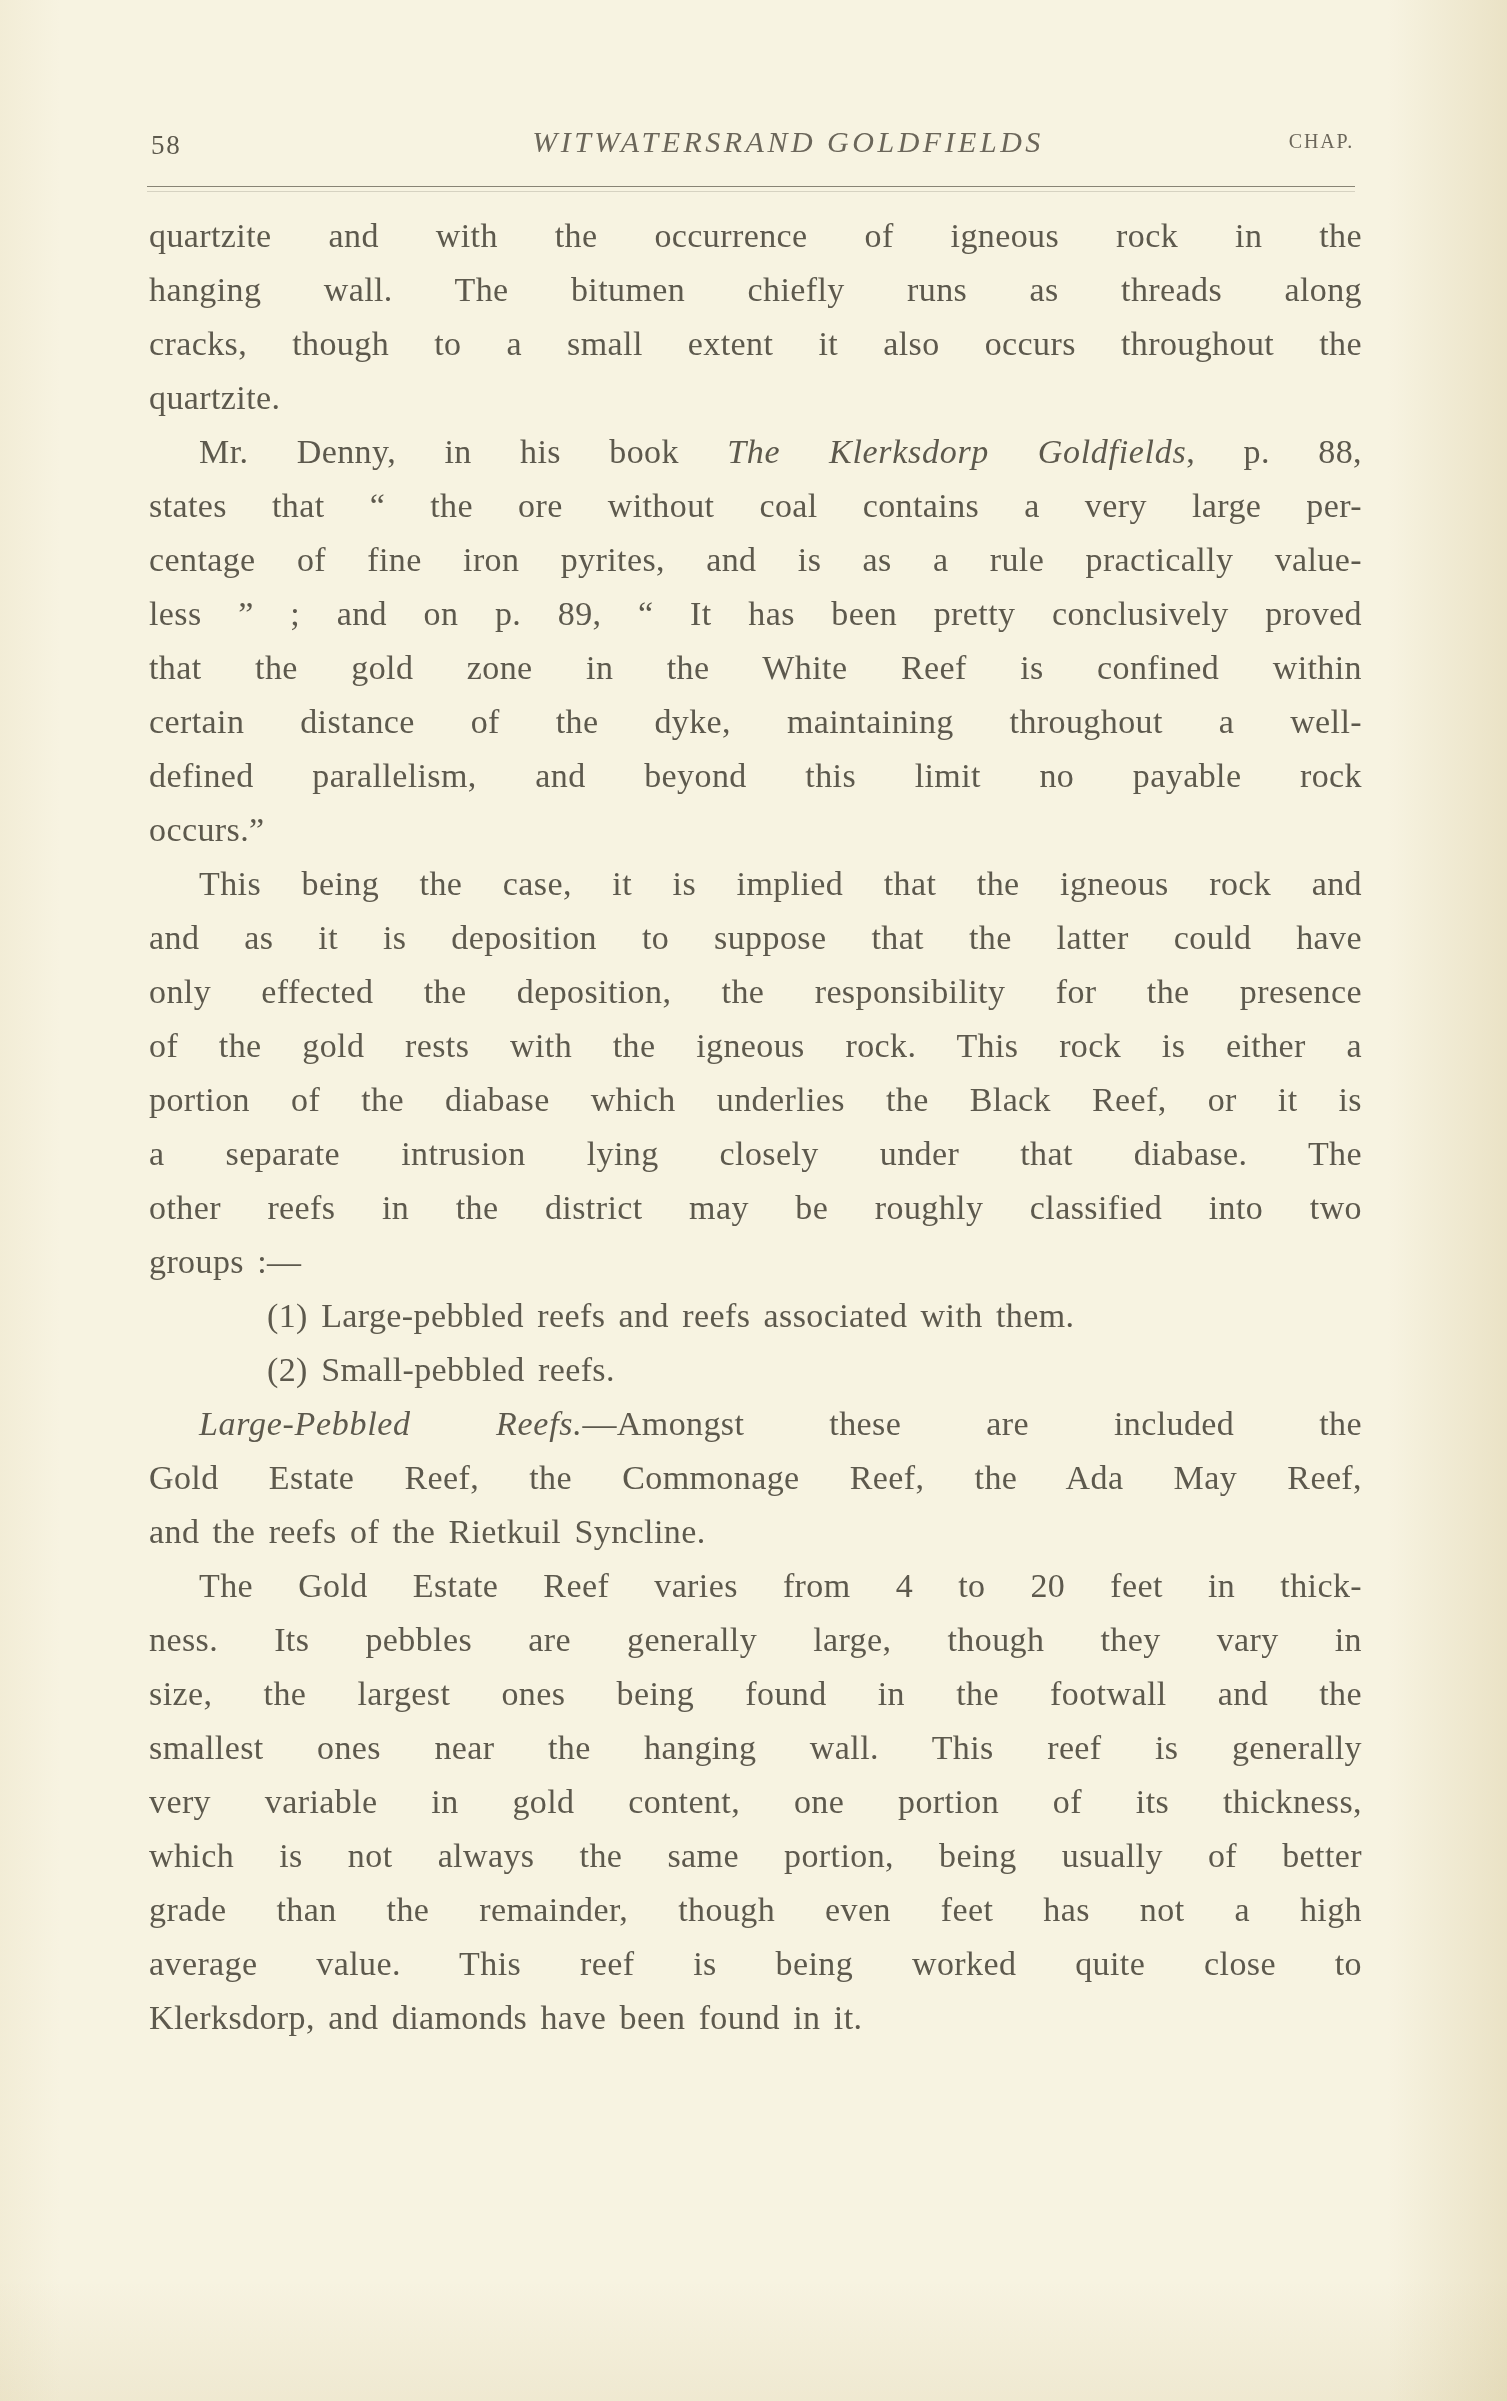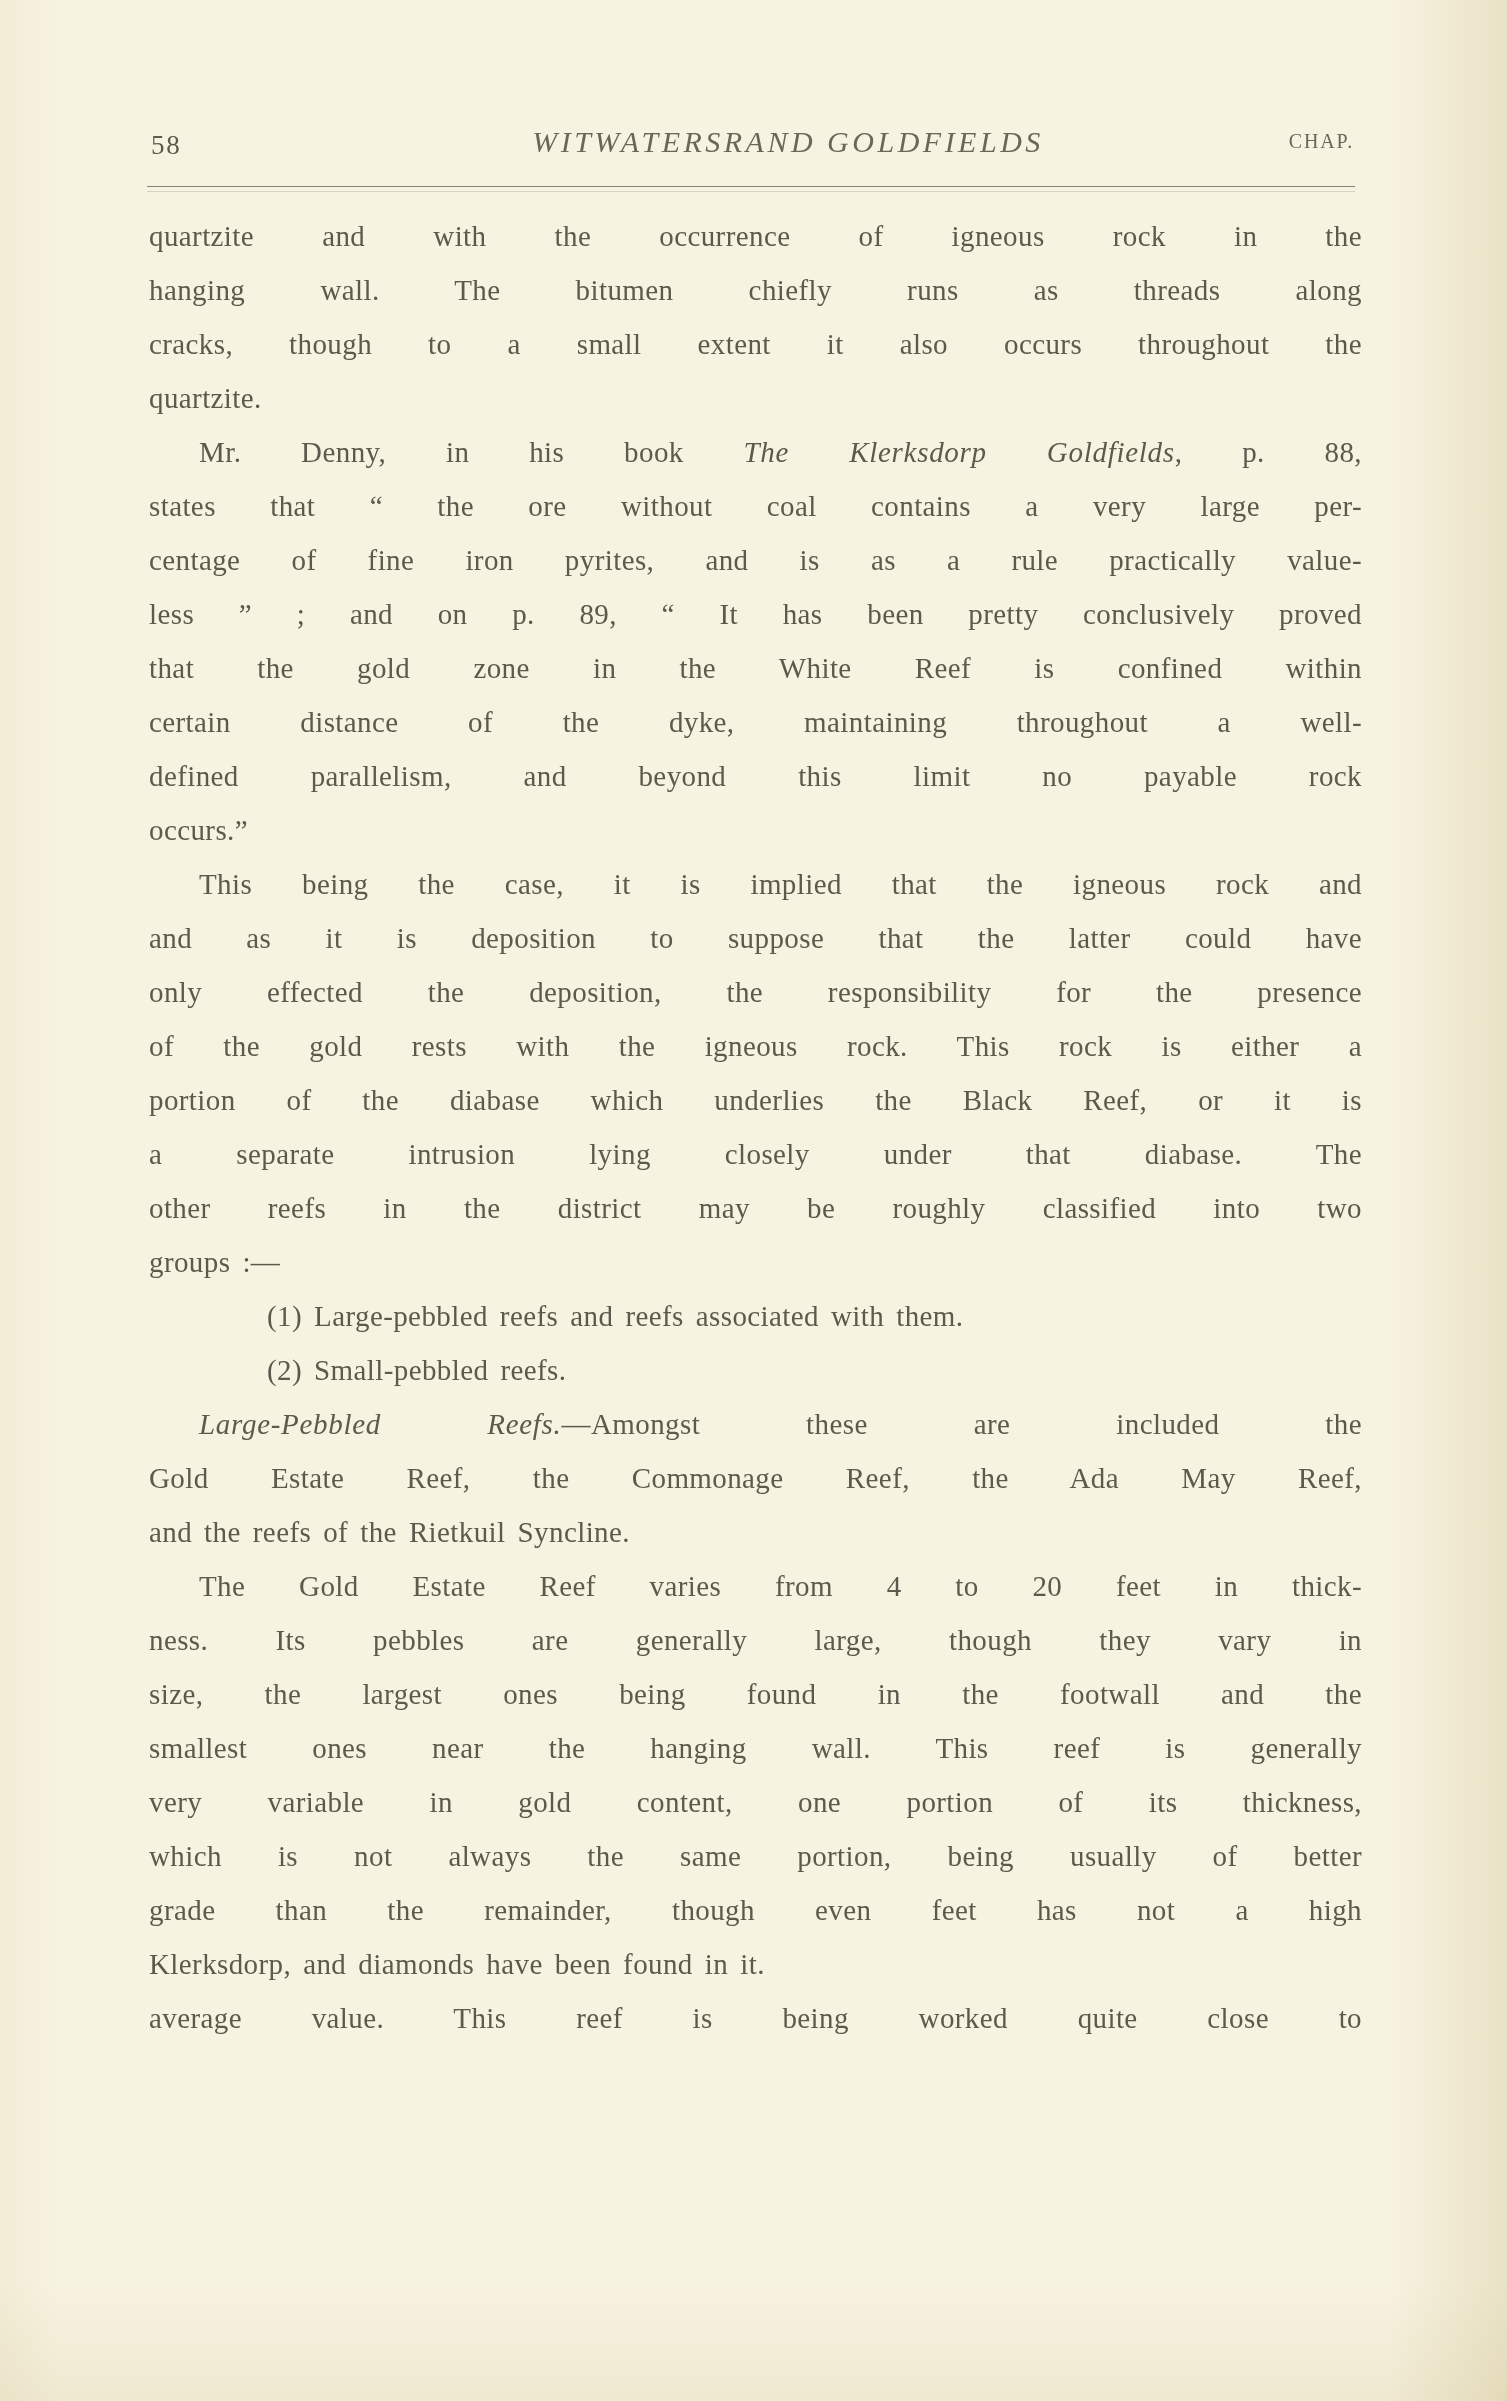--- a/index.html
+++ b/index.html
@@ -43,21 +43,21 @@
     font-size:20px;letter-spacing:1.8px;color:var(--ink-light);
   }
   .head-rule{
     position:absolute;top:186px;left:147px;width:1208px;height:3.5px;
     border-top:1.8px solid rgba(100,95,82,0.75);
     border-bottom:0.9px solid rgba(100,95,82,0.22);
     background:transparent;
   }
   .body-text{
     position:absolute;top:209px;left:149px;width:1213px;
-    font-size:29px;line-height:54px;color:var(--ink);
+    font-size:34px;line-height:54px;color:var(--ink);
     letter-spacing:0.4px;word-spacing:4.4px;
   }
   .line{min-height:54px;}
   .line.j{text-align:justify;text-align-last:justify;text-justify:inter-word;}
   .line.l{text-align:left;text-align-last:left;}
   .line.ind1{padding-left:50px;}
   .line.ind2{padding-left:118px;}
   .it{font-style:italic;letter-spacing:0.7px;margin-top:8px;}
 </style>
 </head>
@@ -99,18 +99,18 @@
       <div class="line j ind1"><span class="it">Large-Pebbled Reefs.</span><span>—Amongst these are included the</span></div>
       <div class="line j"><span>Gold Estate Reef, the Commonage Reef, the Ada May Reef,</span></div>
       <div class="line l"><span>and the reefs of the Rietkuil Syncline.</span></div>
       <div class="line j ind1"><span>The Gold Estate Reef varies from 4 to 20 feet in thick-</span></div>
       <div class="line j"><span>ness.  Its pebbles are generally large, though they vary in</span></div>
       <div class="line j"><span>size, the largest ones being found in the footwall and the</span></div>
       <div class="line j"><span>smallest ones near the hanging wall.  This reef is generally</span></div>
       <div class="line j"><span>very variable in gold content, one portion of its thickness,</span></div>
       <div class="line j"><span>which is not always the same portion, being usually of better</span></div>
       <div class="line j"><span>grade than the remainder, though even feet has not a high</span></div>
+      <div class="line j"><span>average value.  This reef is being worked quite close to</span></div>
       <div class="line l"><span>Klerksdorp, and diamonds have been found in it.</span></div>
-      <div class="line j"><span>average value.  This reef is being worked quite close to</span></div>
     </div>
 
 </div>
 
 
 </body></html>

